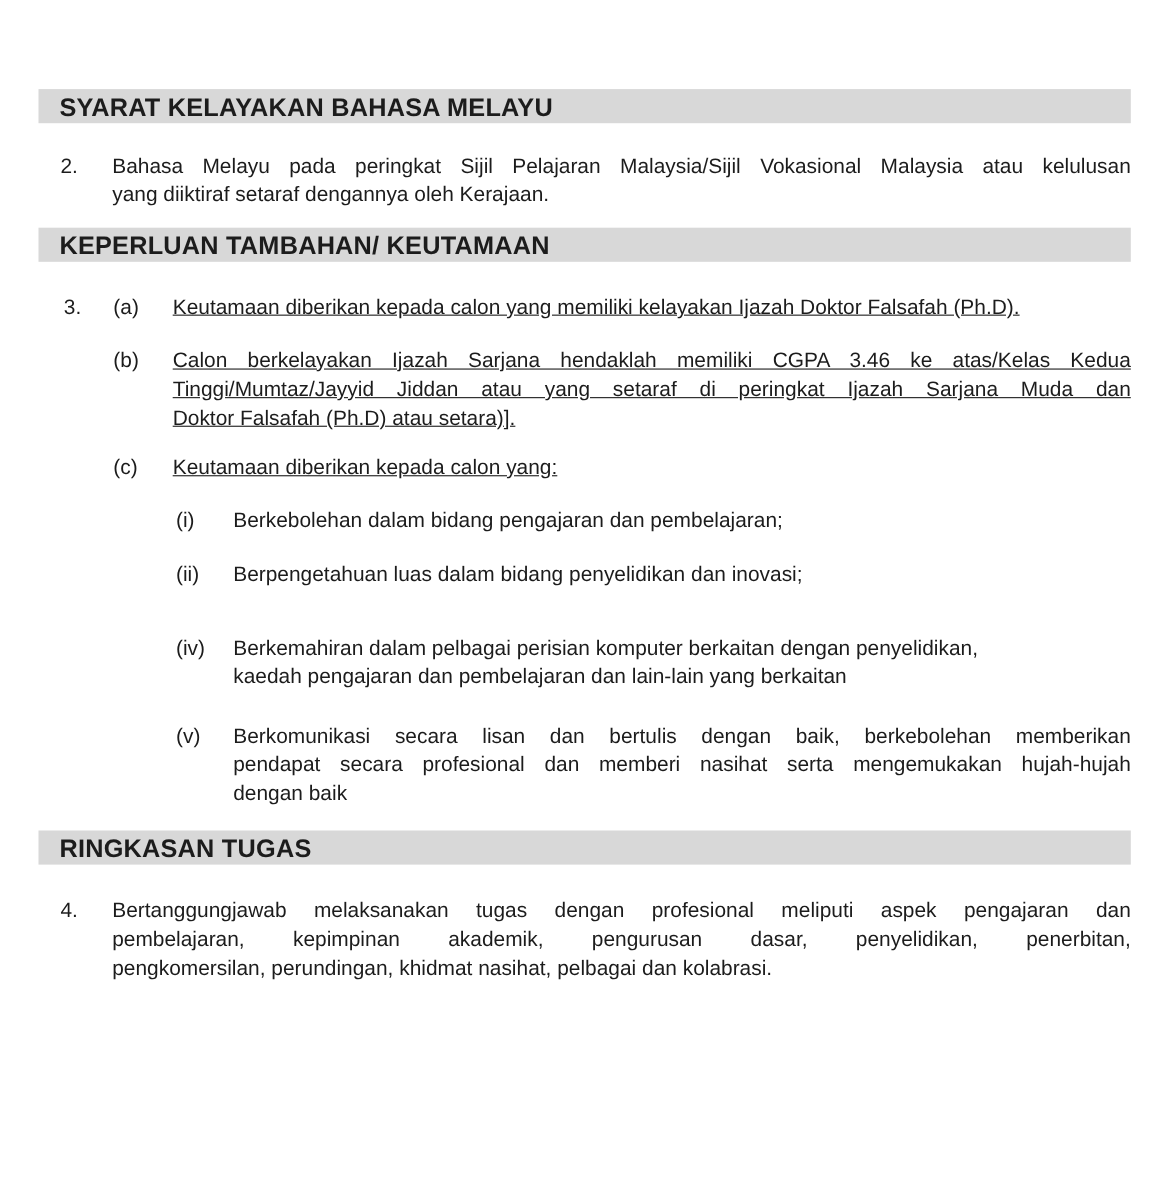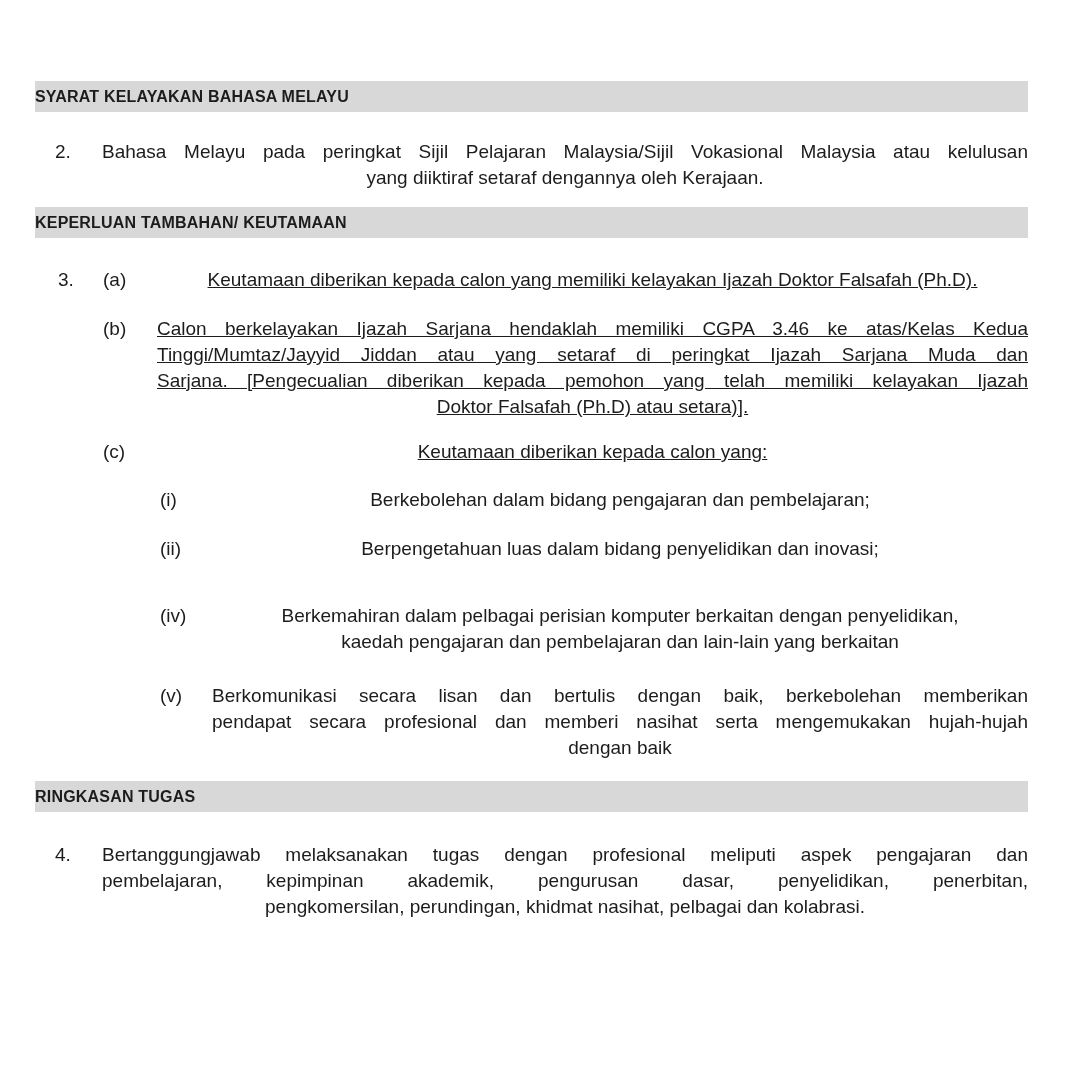--- a/index.html
+++ b/index.html
@@ -20,41 +20,42 @@
     line-height: 26px;
     overflow: hidden;
   }
   .bar {
     margin-left: 35px;
     width: 993px;
     height: 31px;
     background: var(--header-bg);
     display: flex;
     align-items: center;
+    padding-left: 19px;
     font-weight: bold;
-    font-size: 16px;
+    font-size: 23px;
     letter-spacing: 0.2px;
   }
   .row { display: flex; align-items: flex-start; }
   
   .clause { margin-left: 55px; }
   .clause .num { width: 47px; flex: 0 0 47px; }
   .clause .body { width: 926px; flex: 0 0 926px; }
   
   .letters { margin-left: 58px; }
   .letters .num { width: 45px; flex: 0 0 45px; }
   .letters .lbl { width: 54px; flex: 0 0 54px; }
   .letters .body { width: 871px; flex: 0 0 871px; text-decoration: underline; }
   
   .romans { margin-left: 160px; }
   .romans .lbl { width: 52px; flex: 0 0 52px; }
   .romans .body { width: 816px; flex: 0 0 816px; }
   
   .jl { text-align: justify; text-align-last: justify; }
-  .ll { text-align: center; }
+  .ll { text-align: left; }
   
   .mt81 { margin-top: 81px; }
   .mt41 { margin-top: 41px; }
   .mt30 { margin-top: 30px; }
   .mt29 { margin-top: 29px; }
   .mt28 { margin-top: 28px; }
   .mt27 { margin-top: 27px; }
   .mt23 { margin-top: 23px; }
   .mt22 { margin-top: 22px; }
   .mt20 { margin-top: 20px; }
@@ -89,21 +90,20 @@
       <div class="ll">Keutamaan diberikan kepada calon yang memiliki kelayakan Ijazah Doktor Falsafah (Ph.D).</div>
     </div>
   </div>
 
   <div class="row letters mt23">
     <div class="num"></div>
     <div class="lbl">(b)</div>
     <div class="body">
       <div class="jl">Calon berkelayakan Ijazah Sarjana hendaklah memiliki CGPA 3.46 ke atas/Kelas Kedua</div>
       <div class="jl">Tinggi/Mumtaz/Jayyid Jiddan atau yang setaraf di peringkat Ijazah Sarjana Muda dan</div>
-      <div class="jl">Sarjana. [Pengecualian diberikan kepada pemohon yang telah memiliki kelayakan Ijazah</div>
       <div class="ll">Doktor Falsafah (Ph.D) atau setara)].</div>
     </div>
   </div>
 
   <div class="row letters mt19">
     <div class="num"></div>
     <div class="lbl">(c)</div>
     <div class="body">
       <div class="ll">Keutamaan diberikan kepada calon yang:</div>
     </div>

